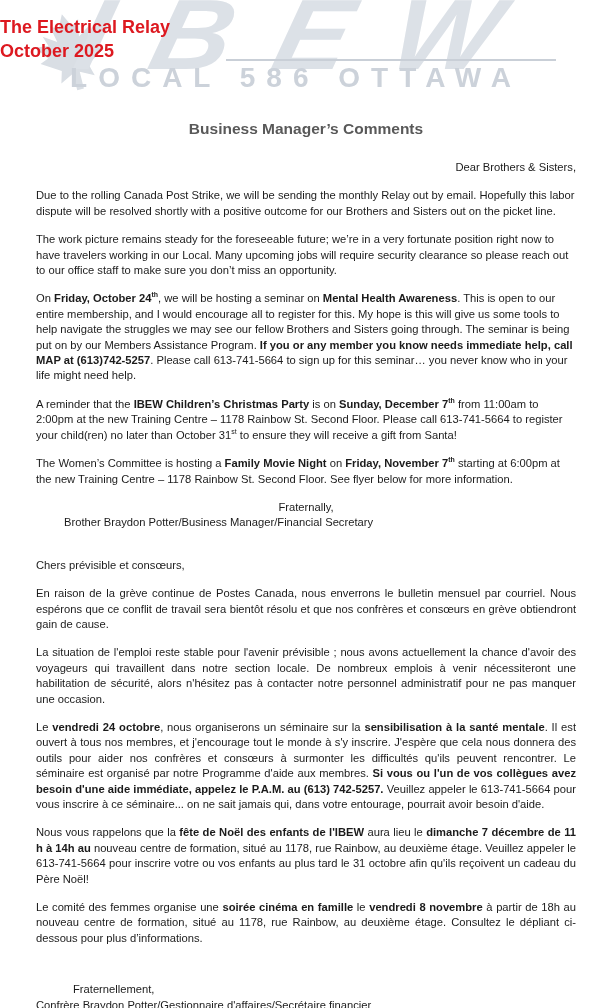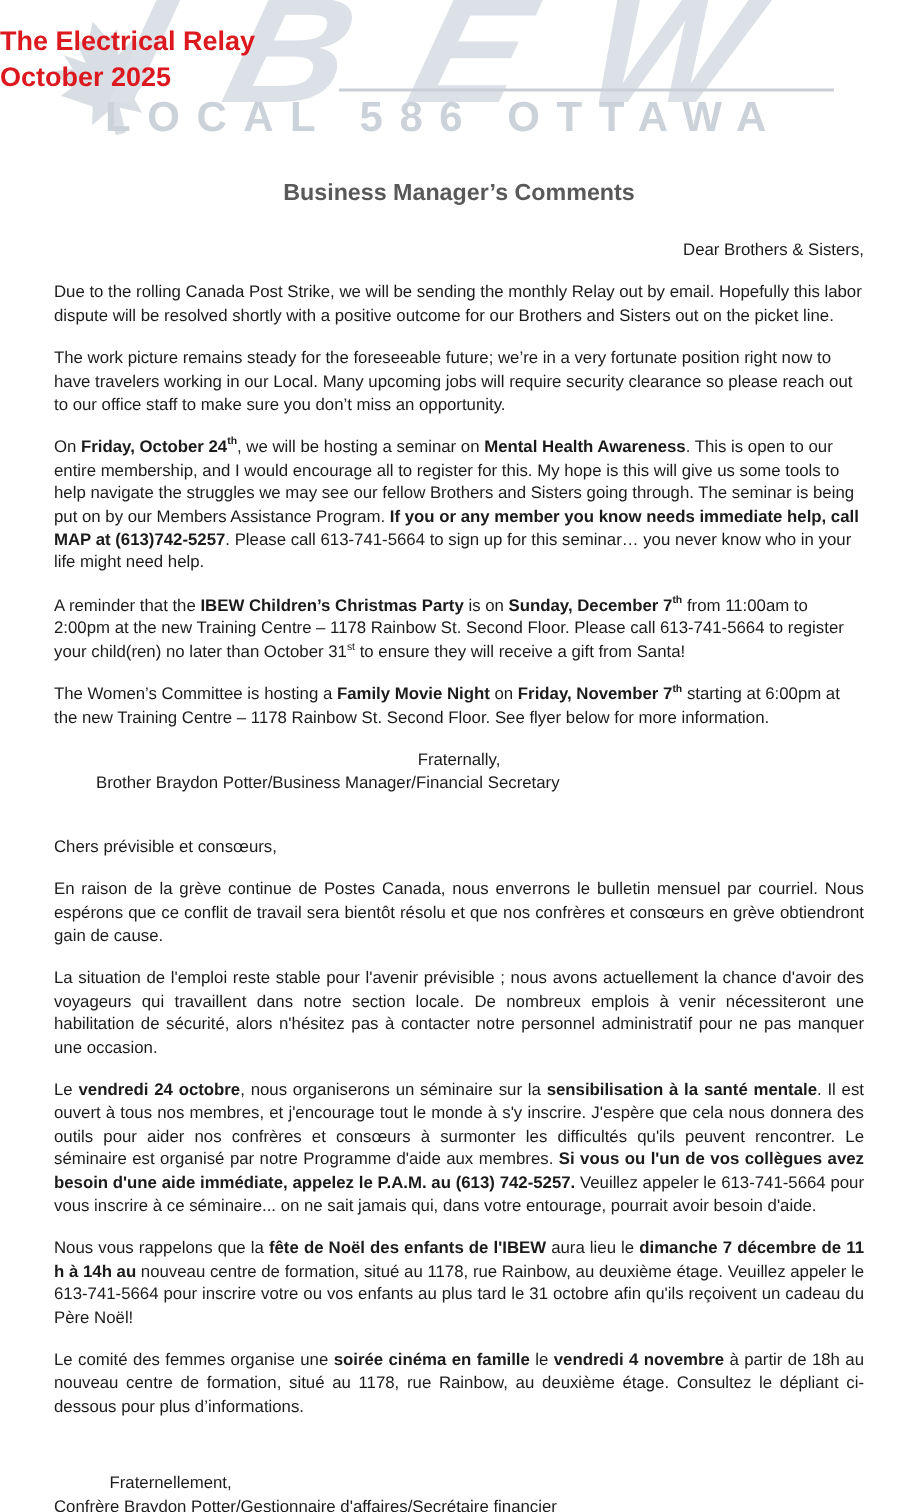--- a/index.html
+++ b/index.html
@@ -70,19 +70,19 @@
         <p class="para" style="text-align: left;"><span>The Women’s Committee is hosting a </span><span class="b">Family Movie Night</span><span> on </span><span class="b">Friday, November 7</span><sup class="b sup">th</sup><span> starting at 6:00pm at the new Training Centre – 1178 Rainbow St. Second Floor.  See flyer below for more information.</span></p>
         <p class="para tight" style="text-align: center;"><span>Fraternally,</span></p>
         <p class="para" style="text-align: left; padding-left: 28px;"><span>Brother Braydon Potter/Business Manager/Financial Secretary</span></p>
       </div>
       <div>
         <p class="para gap-lg" style="text-align: left;"><span>Chers prévisible et consœurs,</span></p>
         <p class="para" style="text-align: justify;"><span>En raison de la grève continue de Postes Canada, nous enverrons le bulletin mensuel par courriel. Nous espérons que ce conflit de travail sera bientôt résolu et que nos confrères et consœurs en grève obtiendront gain de cause.</span></p>
         <p class="para" style="text-align: justify;"><span>La situation de l'emploi reste stable pour l'avenir prévisible ; nous avons actuellement la chance d'avoir des voyageurs qui travaillent dans notre section locale. De nombreux emplois à venir nécessiteront une habilitation de sécurité, alors n'hésitez pas à contacter notre personnel administratif pour ne pas manquer une occasion.</span></p>
         <p class="para" style="text-align: justify;"><span>Le </span><span class="b">vendredi 24 octobre</span><span>, nous organiserons un séminaire sur la </span><span class="b">sensibilisation à la santé mentale</span><span>. Il est ouvert à tous nos membres, et j'encourage tout le monde à s'y inscrire. J'espère que cela nous donnera des outils pour aider nos confrères et consœurs à surmonter les difficultés qu'ils peuvent rencontrer. Le séminaire est organisé par notre Programme d'aide aux membres. </span><span class="b">Si vous ou l'un de vos collègues avez besoin d'une aide immédiate, appelez le P.A.M. au (613) 742-5257.</span><span> Veuillez appeler le 613-741-5664 pour vous inscrire à ce séminaire... on ne sait jamais qui, dans votre entourage, pourrait avoir besoin d'aide.</span></p>
         <p class="para" style="text-align: justify;"><span>Nous vous rappelons que la </span><span class="b">fête de Noël des enfants de l'IBEW</span><span> aura lieu le </span><span class="b">dimanche 7 décembre de 11 h à 14h au</span><span> nouveau centre de formation, situé au 1178, rue Rainbow, au deuxième étage. Veuillez appeler le 613-741-5664 pour inscrire votre ou vos enfants au plus tard le 31 octobre afin qu'ils reçoivent un cadeau du Père Noël!</span></p>
-        <p class="para" style="text-align: justify;"><span>Le comité des femmes organise une </span><span class="b">soirée cinéma en famille</span><span> le </span><span class="b">vendredi 4 novembre</span><span> à partir de 18h au nouveau centre de formation, situé au 1178, rue Rainbow, au deuxième étage.  Consultez le dépliant ci-dessous pour plus d’informations.</span></p>
+        <p class="para" style="text-align: justify;"><span>Le comité des femmes organise une </span><span class="b">soirée cinéma en famille</span><span> le </span><span class="b">vendredi 8 novembre</span><span> à partir de 18h au nouveau centre de formation, situé au 1178, rue Rainbow, au deuxième étage.  Consultez le dépliant ci-dessous pour plus d’informations.</span></p>
         <p class="para tight gap-xl" style="text-align: left; padding-left: 37px;"><span>Fraternellement,</span></p>
         <p class="para" style="text-align: left;"><span>Confrère Braydon Potter/Gestionnaire d'affaires/Secrétaire financier</span></p>
       </div>
     </main>
 
 </div>
 
 </body></html>

